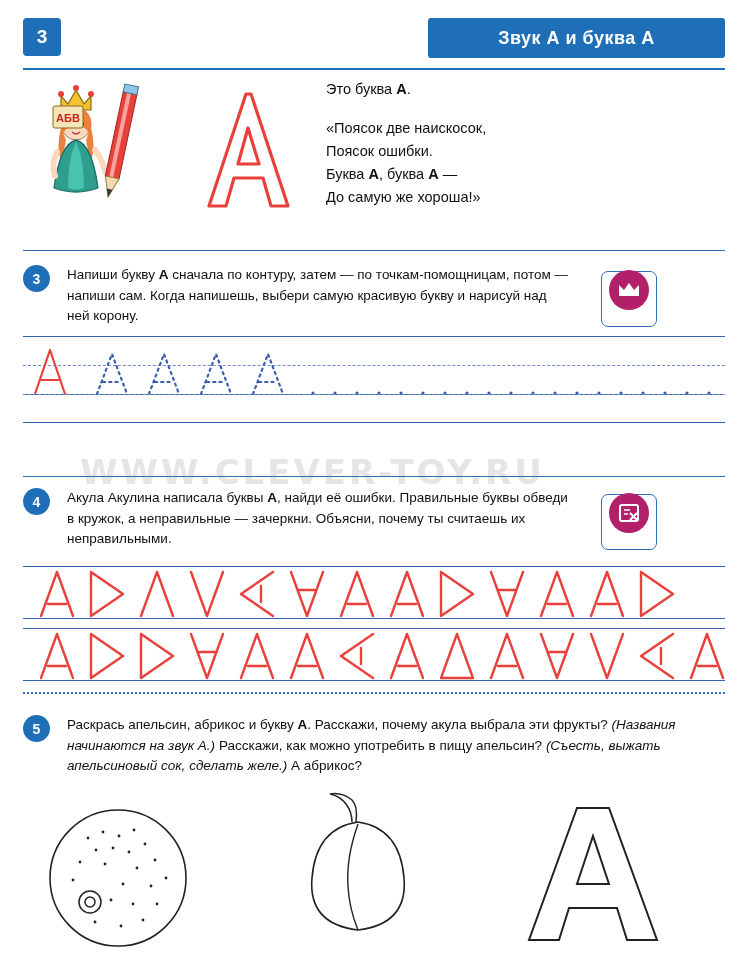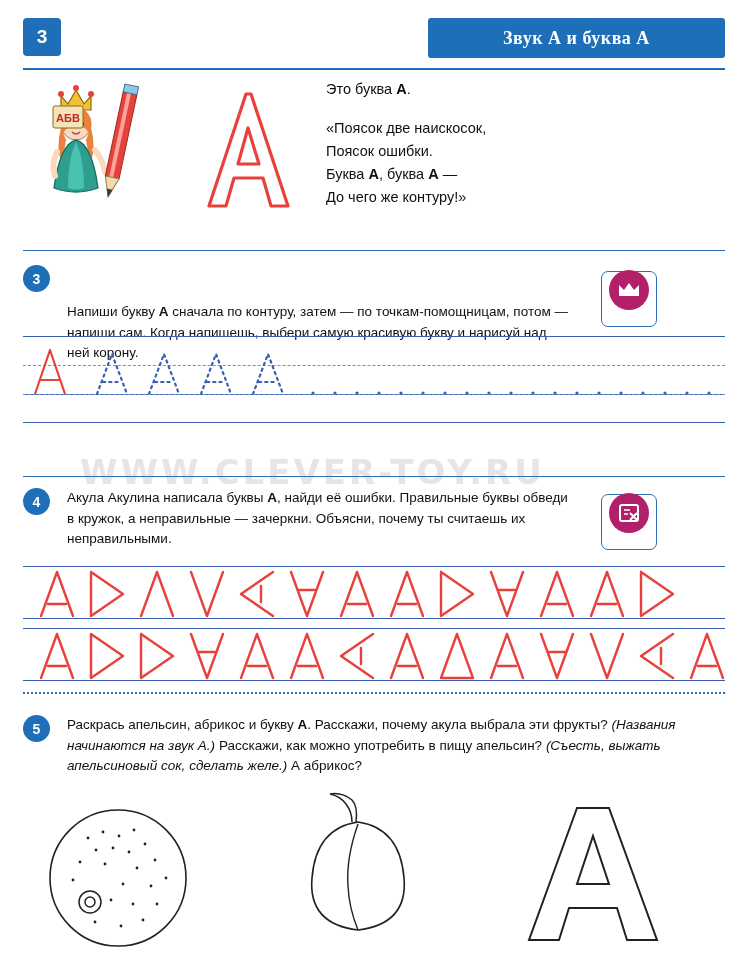--- a/index.html
+++ b/index.html
@@ -53,21 +53,20 @@
     height: 40px;
     background: #1F6FB8;
     border-radius: 3px;
     color: #ffffff;
     display: flex;
     align-items: center;
     justify-content: center;
     font-size: 18px;
     font-weight: bold;
     letter-spacing: 0.5px;
-    font-family: Liberation Serif, serif;
   }
   .header-rule {
     position: absolute;
     left: 23px;
     top: 68px;
     width: 702px;
     height: 2px;
     background: #1F6FB8;
   }
 
@@ -270,29 +269,29 @@
       </svg>
     </div>
 
     <div class="rhyme">
       <div class="line1">
         Это буква <b>А</b>.
       </div>
       <div>«Поясок две наискосок,</div>
       <div>Поясок ошибки.</div>
       <div>Буква <b>А</b>, буква <b>А</b> —</div>
-      <div>До чего же контуру!»</div>
+      <div>До самую же хороша!»</div>
     </div>
   </div>
 
   <div class="hr-blue" style="top:250px;"></div>
 
   <div class="task" style="top:265px; height:70px;">
     <div class="task-num">3</div>
-    <div class="task-text" style="width:505px;margin-top:37px;">
+    <div class="task-text" style="width:505px;">
       Напиши букву <b>А</b> сначала по контуру, затем — по точкам-помощницам, потом — напиши сам. Когда напишешь, выбери самую красивую букву и нарисуй над ней корону.
     </div>
     <div class="icon-box" style="left:578px; top:6px;">
       <div class="icon-badge">
         <svg width="24" height="20" viewBox="0 0 24 20">
           <path d="M2 16 L2 5 L7 10 L12 3 L17 10 L22 5 L22 16 Z" fill="#ffffff"></path>
         </svg>
       </div>
     </div>
   </div>

